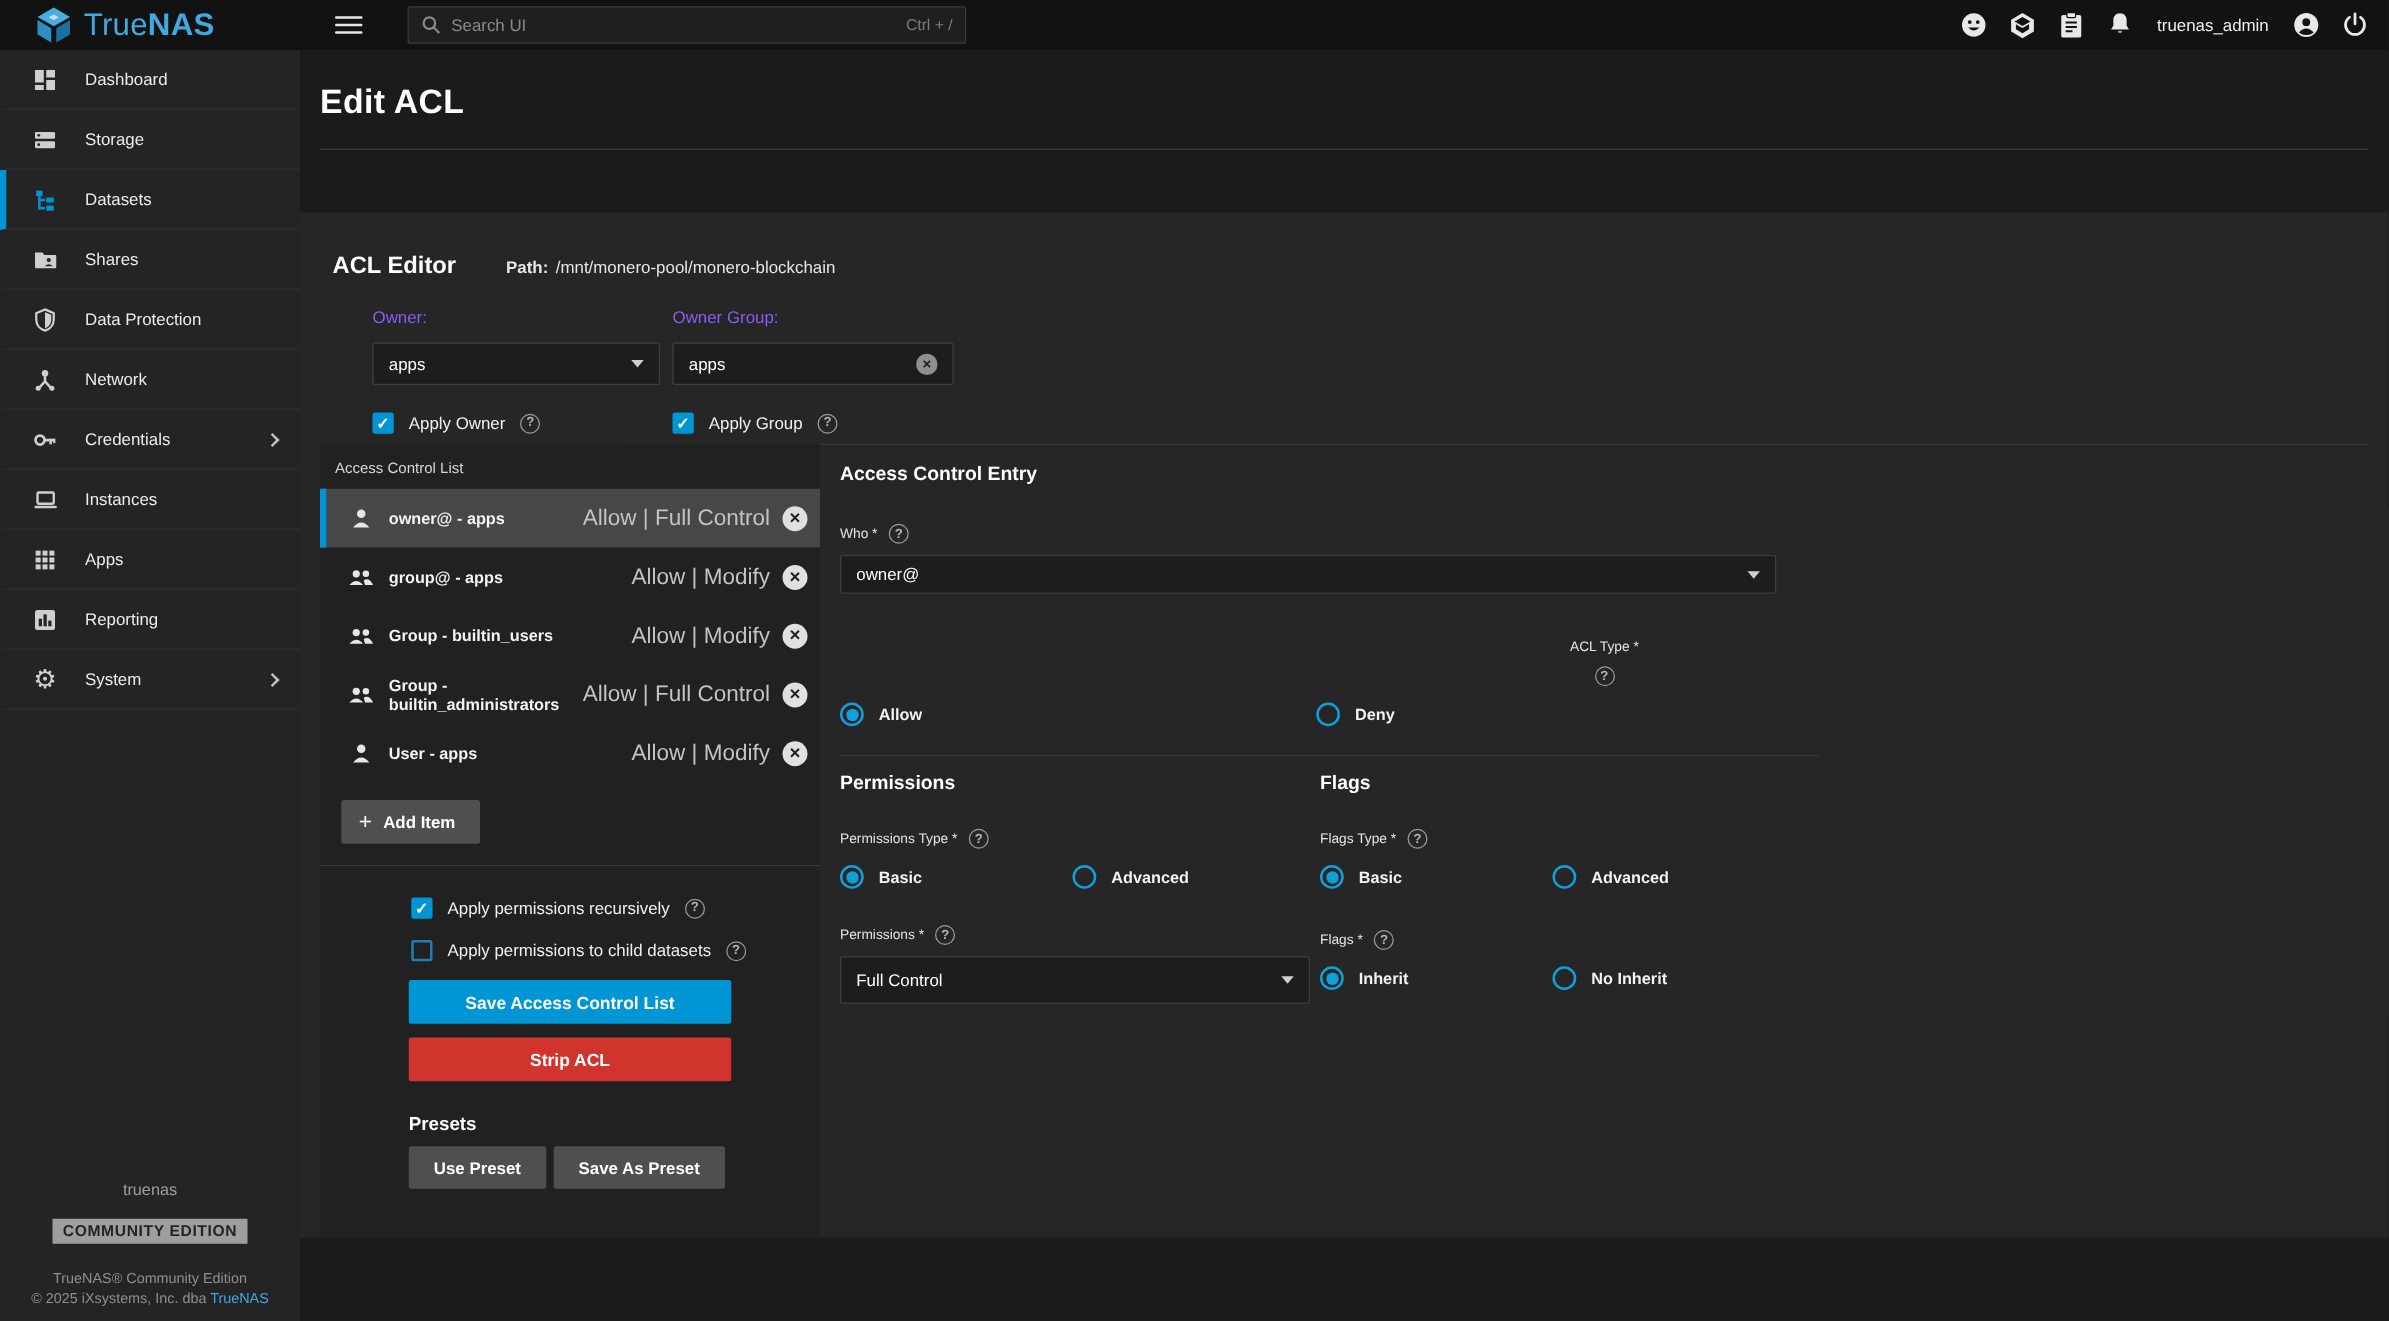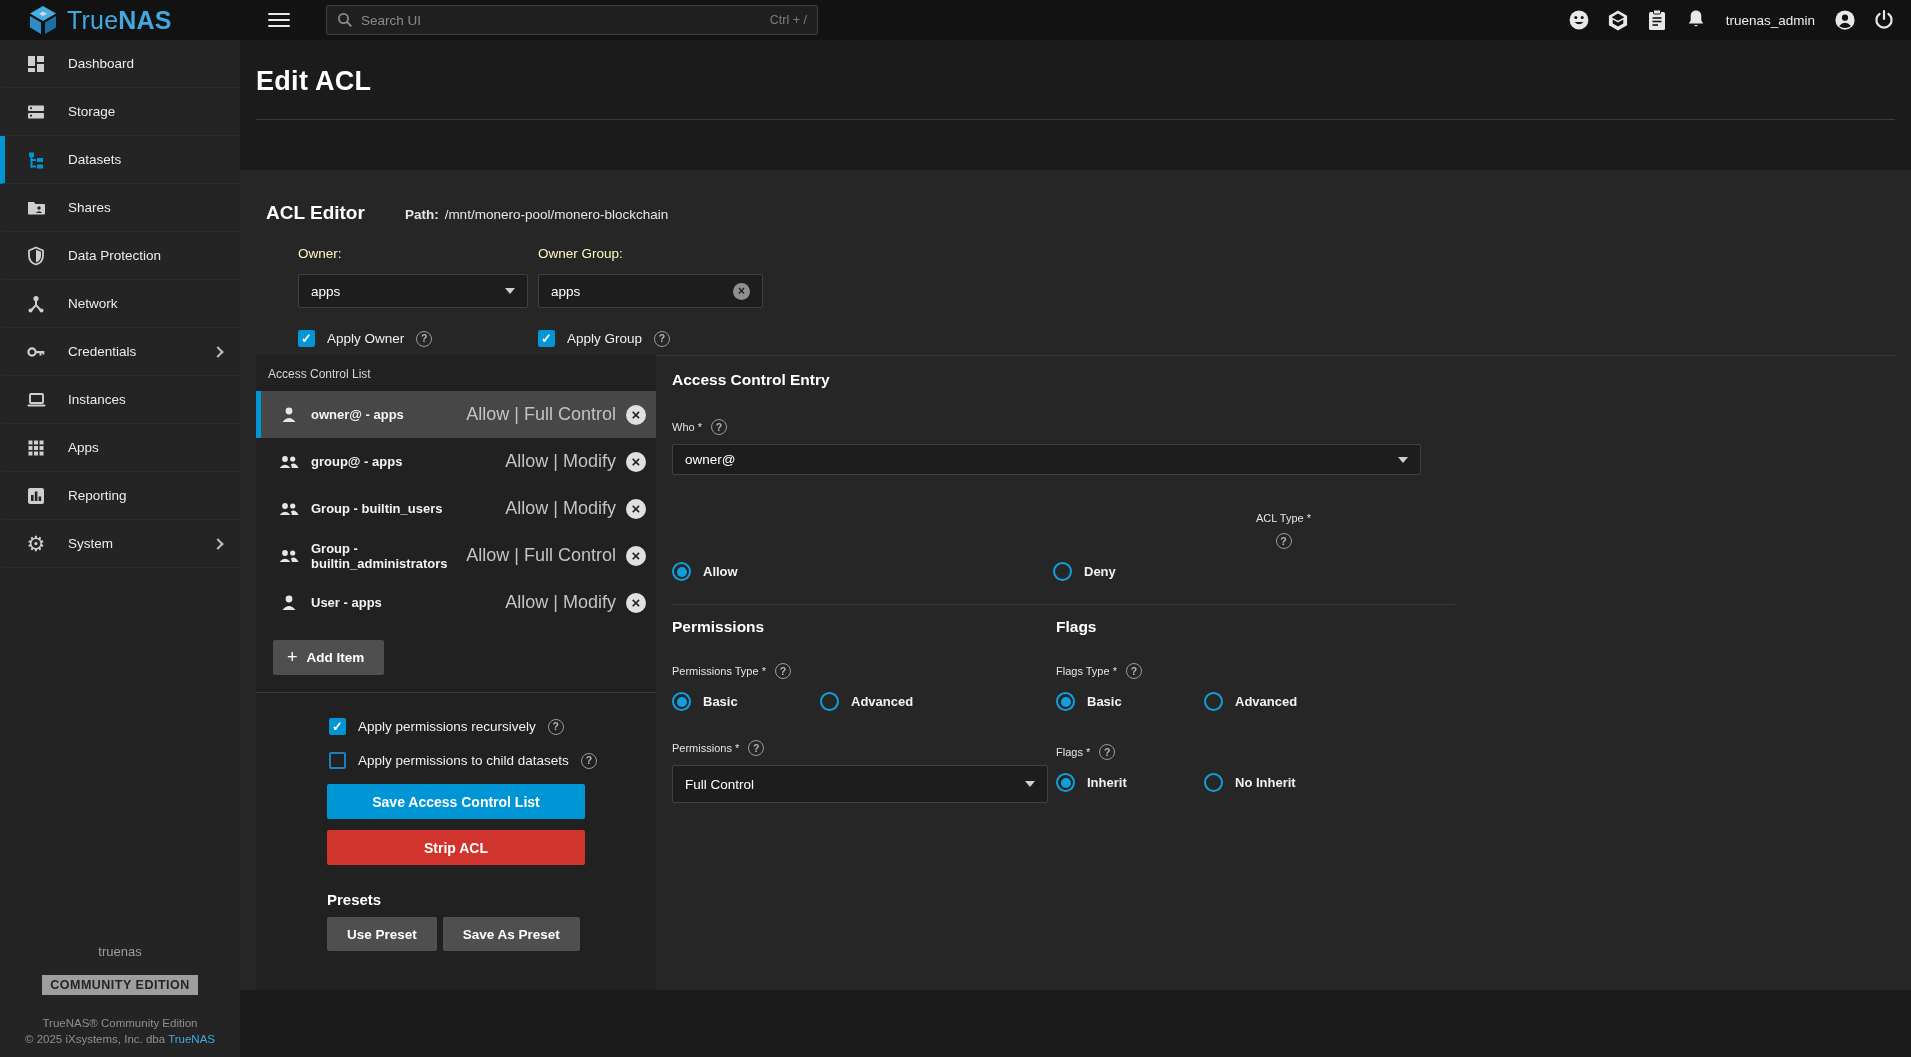--- a/index.html
+++ b/index.html
@@ -10,21 +10,21 @@
     color:#fff;
     position:relative;
   }
   
   .topbar { position:absolute; top:0; left:0; right:0; height:40px; background:#121212; display:flex; align-items:center; z-index:5; }
   .brand { width:240px; display:flex; align-items:center; gap:9px; padding-left:28px; }
   .brand-text { font-size:25px; color:#3fa9e0; letter-spacing:0.2px; }
   .brand-text b { font-weight:bold; }
   .hamburger { margin-left:28px; width:22px; cursor:pointer; }
   .hamburger span { display:block; height:2.5px; background:#e8e8e8; margin:3.5px 0; border-radius:1px; }
-  .searchbox { margin-left:36px; width:492px; height:30px; background:#1f1f1f; border:1px solid #3c3c3c; border-radius:2px; display:flex; align-items:center; padding:0 10px; gap:8px; }
+  .searchbox { margin-left:36px; width:447px; height:30px; background:#1f1f1f; border:1px solid #3c3c3c; border-radius:2px; display:flex; align-items:center; padding:0 10px; gap:8px; }
   .searchbox input { flex:1; background:transparent; border:none; outline:none; color:#cfcfcf; font-size:13.5px; font-family:"Liberation Sans", sans-serif; }
   .searchbox input::placeholder { color:#8a8a8a; }
   .shortcut { color:#7d7d7d; font-size:12.5px; }
   .topbar-right { margin-left:auto; display:flex; align-items:center; gap:17px; padding-right:16px; }
   .tb-icon { width:22px; height:22px; display:flex; align-items:center; justify-content:center; cursor:pointer; }
   .username { font-size:13.5px; color:#efefef; margin:0 2px; }
   
   .sidebar { position:absolute; top:40px; left:0; bottom:0; width:240px; background:#242424; z-index:4; }
   .nav-item { height:48px; display:flex; align-items:center; border-bottom:1px solid #2d2d2d; border-left:5px solid transparent; padding-left:20px; gap:21px; font-size:13.5px; color:#ececec; cursor:pointer; position:relative; }
   .nav-item.active { border-left-color:#0095d5; }
@@ -45,21 +45,21 @@
   .title-divider { border-bottom:1px solid #3a3a3a; margin:22px 16px 0 16px; }
   .card { position:absolute; top:130px; left:0; right:0; height:820px; background:#262626; }
   
   .editor-head { display:flex; align-items:baseline; padding:32px 0 0 26px; }
   .editor-title { font-size:19px; font-weight:bold; }
   .path-wrap { margin-left:40px; font-size:13.5px; color:#e6e6e6; }
   .path-label { font-weight:bold; margin-right:6px; }
   .owner-row { display:flex; margin:22px 0 0 58px; gap:10px; }
   .owner-col { width:230px; }
   .owner-col.group { width:225px; }
-  .field-caption { font-size:13.5px; color:#fef9c3; margin-bottom:13px; }
+  .field-caption { font-size:13.5px; color:#8b5cf6; margin-bottom:13px; }
   .select-box { height:34px; background:#1d1d1d; border:1px solid #3f3f3f; border-radius:2px; display:flex; align-items:center; padding:0 12px; font-size:13.5px; cursor:pointer; }
   .select-box .val { flex:1; }
   .caret { width:0; height:0; border-left:5.5px solid transparent; border-right:5.5px solid transparent; border-top:6px solid #cfcfcf; }
   .clear-circle { width:17px; height:17px; border-radius:50%; background:#8f8f8f; color:#1d1d1d; font-size:12px; font-weight:bold; display:flex; align-items:center; justify-content:center; line-height:1; cursor:pointer; }
   .cb-row { display:flex; align-items:center; gap:12px; margin-top:22px; }
   .checkbox { width:17px; height:17px; border-radius:2px; flex:0 0 auto; cursor:pointer; }
   .checkbox.checked { background:#0095d5; color:#fff; font-size:13px; font-weight:bold; display:flex; align-items:center; justify-content:center; line-height:1; }
   .checkbox.unchecked { background:transparent; border:2px solid #1e7fb8; }
   .cb-label { font-size:13.5px; color:#f0f0f0; }
   .help { width:16px; height:16px; border-radius:50%; border:1.5px solid #9a9a9a; color:#b5b5b5; font-size:10.5px; font-weight:bold; display:inline-flex; align-items:center; justify-content:center; line-height:1; cursor:pointer; flex:0 0 auto; }
@@ -97,21 +97,21 @@
   .radio { width:19px; height:19px; border-radius:50%; border:2.5px solid #0fa0dc; position:relative; flex:0 0 auto; cursor:pointer; }
   .radio.sel::after { content:""; position:absolute; inset:2.5px; border-radius:50%; background:#0fa0dc; }
   .radio-label { font-size:13px; font-weight:bold; color:#f2f2f2; }
   .type-row .cell-1 { width:381px; }
   .ace-divider { border-top:1px solid #3a3a3a; margin-top:23px; width:783px; }
   .pf-wrap { display:flex; margin-top:13px; }
   .pf-col { width:384px; }
   .pf-heading { font-size:15.5px; font-weight:bold; }
   .pf-type-label { margin-top:27px; }
   .pf-radio-row { margin-top:13px; display:flex; }
-  .pf-radio-row .cell-1 { width:148px; }
+  .pf-radio-row .cell-1 { width:186px; }
   .perm-label { margin-top:29px; }
   .perm-select { margin-top:9px; width:376px; height:38px; }
   .flags-label { margin-top:33px; }
 </style>
 </head>
 <body>
 
 <div class="topbar">
   <div class="brand">
     <span style="display:flex;">

